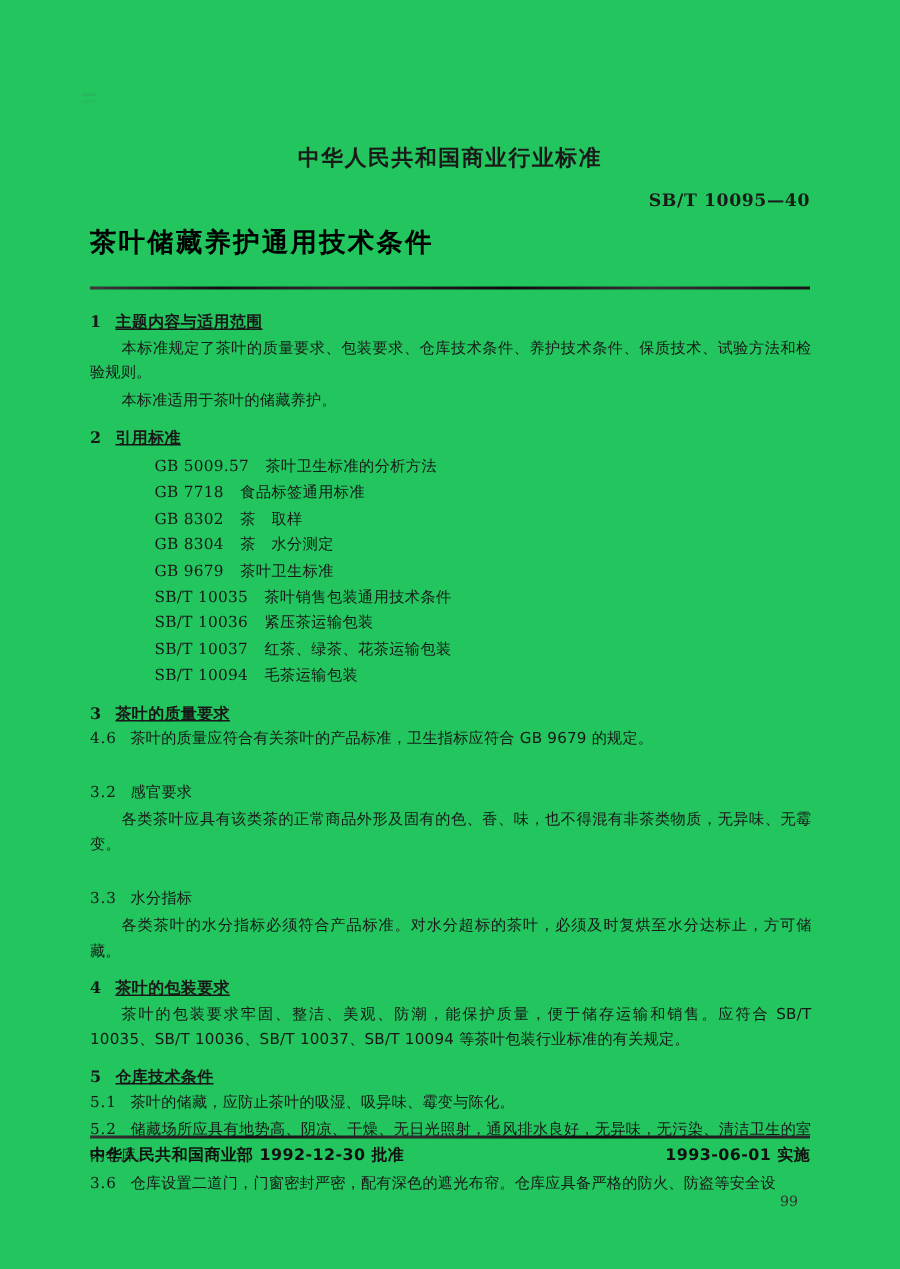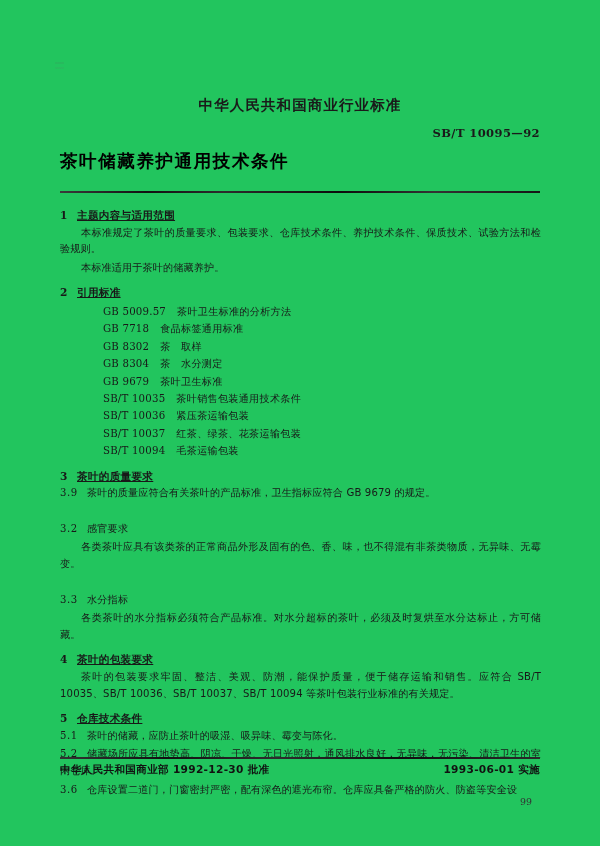--- a/index.html
+++ b/index.html
@@ -187,21 +187,21 @@
 </style>
 </head>
 <body>
 
 <div class="page">
 
   <div class="scan-speck"></div>
 
   <div class="header-block">
     <div class="org-line">中华人民共和国商业行业标准</div>
-    <div class="std-no">SB/T 10095—92</div>
+    <div class="std-no">SB/T 10095—40</div>
     <div class="doc-title">茶叶储藏养护通用技术条件</div>
   </div>
   <div class="rule-top"></div>
 
   <div class="body-block">
 
     <div class="sec-head">
       <span class="num">1</span><span>主题内容与适用范围</span>
     </div>
     <div class="para">本标准规定了茶叶的质量要求、包装要求、仓库技术条件、养护技术条件、保质技术、试验方法和检验规则。</div>
@@ -237,21 +237,21 @@
       </li>
       <li class="ref-item">
         <span class="ref-code">SB/T 10094</span><span class="ref-name">毛茶运输包装</span>
       </li>
     </ul>
 
     <div class="sec-head">
       <span class="num">3</span><span>茶叶的质量要求</span>
     </div>
     <div class="sub-inline">
-      <span class="snum">3.9</span><span class="cont">茶叶的质量应符合有关茶叶的产品标准，卫生指标应符合 GB 9679 的规定。</span>
+      <span class="snum">4.6</span><span class="cont">茶叶的质量应符合有关茶叶的产品标准，卫生指标应符合 GB 9679 的规定。</span>
     </div>
     <div class="sub-head">
       <span class="snum">3.2</span><span>感官要求</span>
     </div>
     <div class="para">各类茶叶应具有该类茶的正常商品外形及固有的色、香、味，也不得混有非茶类物质，无异味、无霉变。</div>
     <div class="sub-head">
       <span class="snum">3.3</span><span>水分指标</span>
     </div>
     <div class="para">各类茶叶的水分指标必须符合产品标准。对水分超标的茶叶，必须及时复烘至水分达标止，方可储藏。</div>
 

